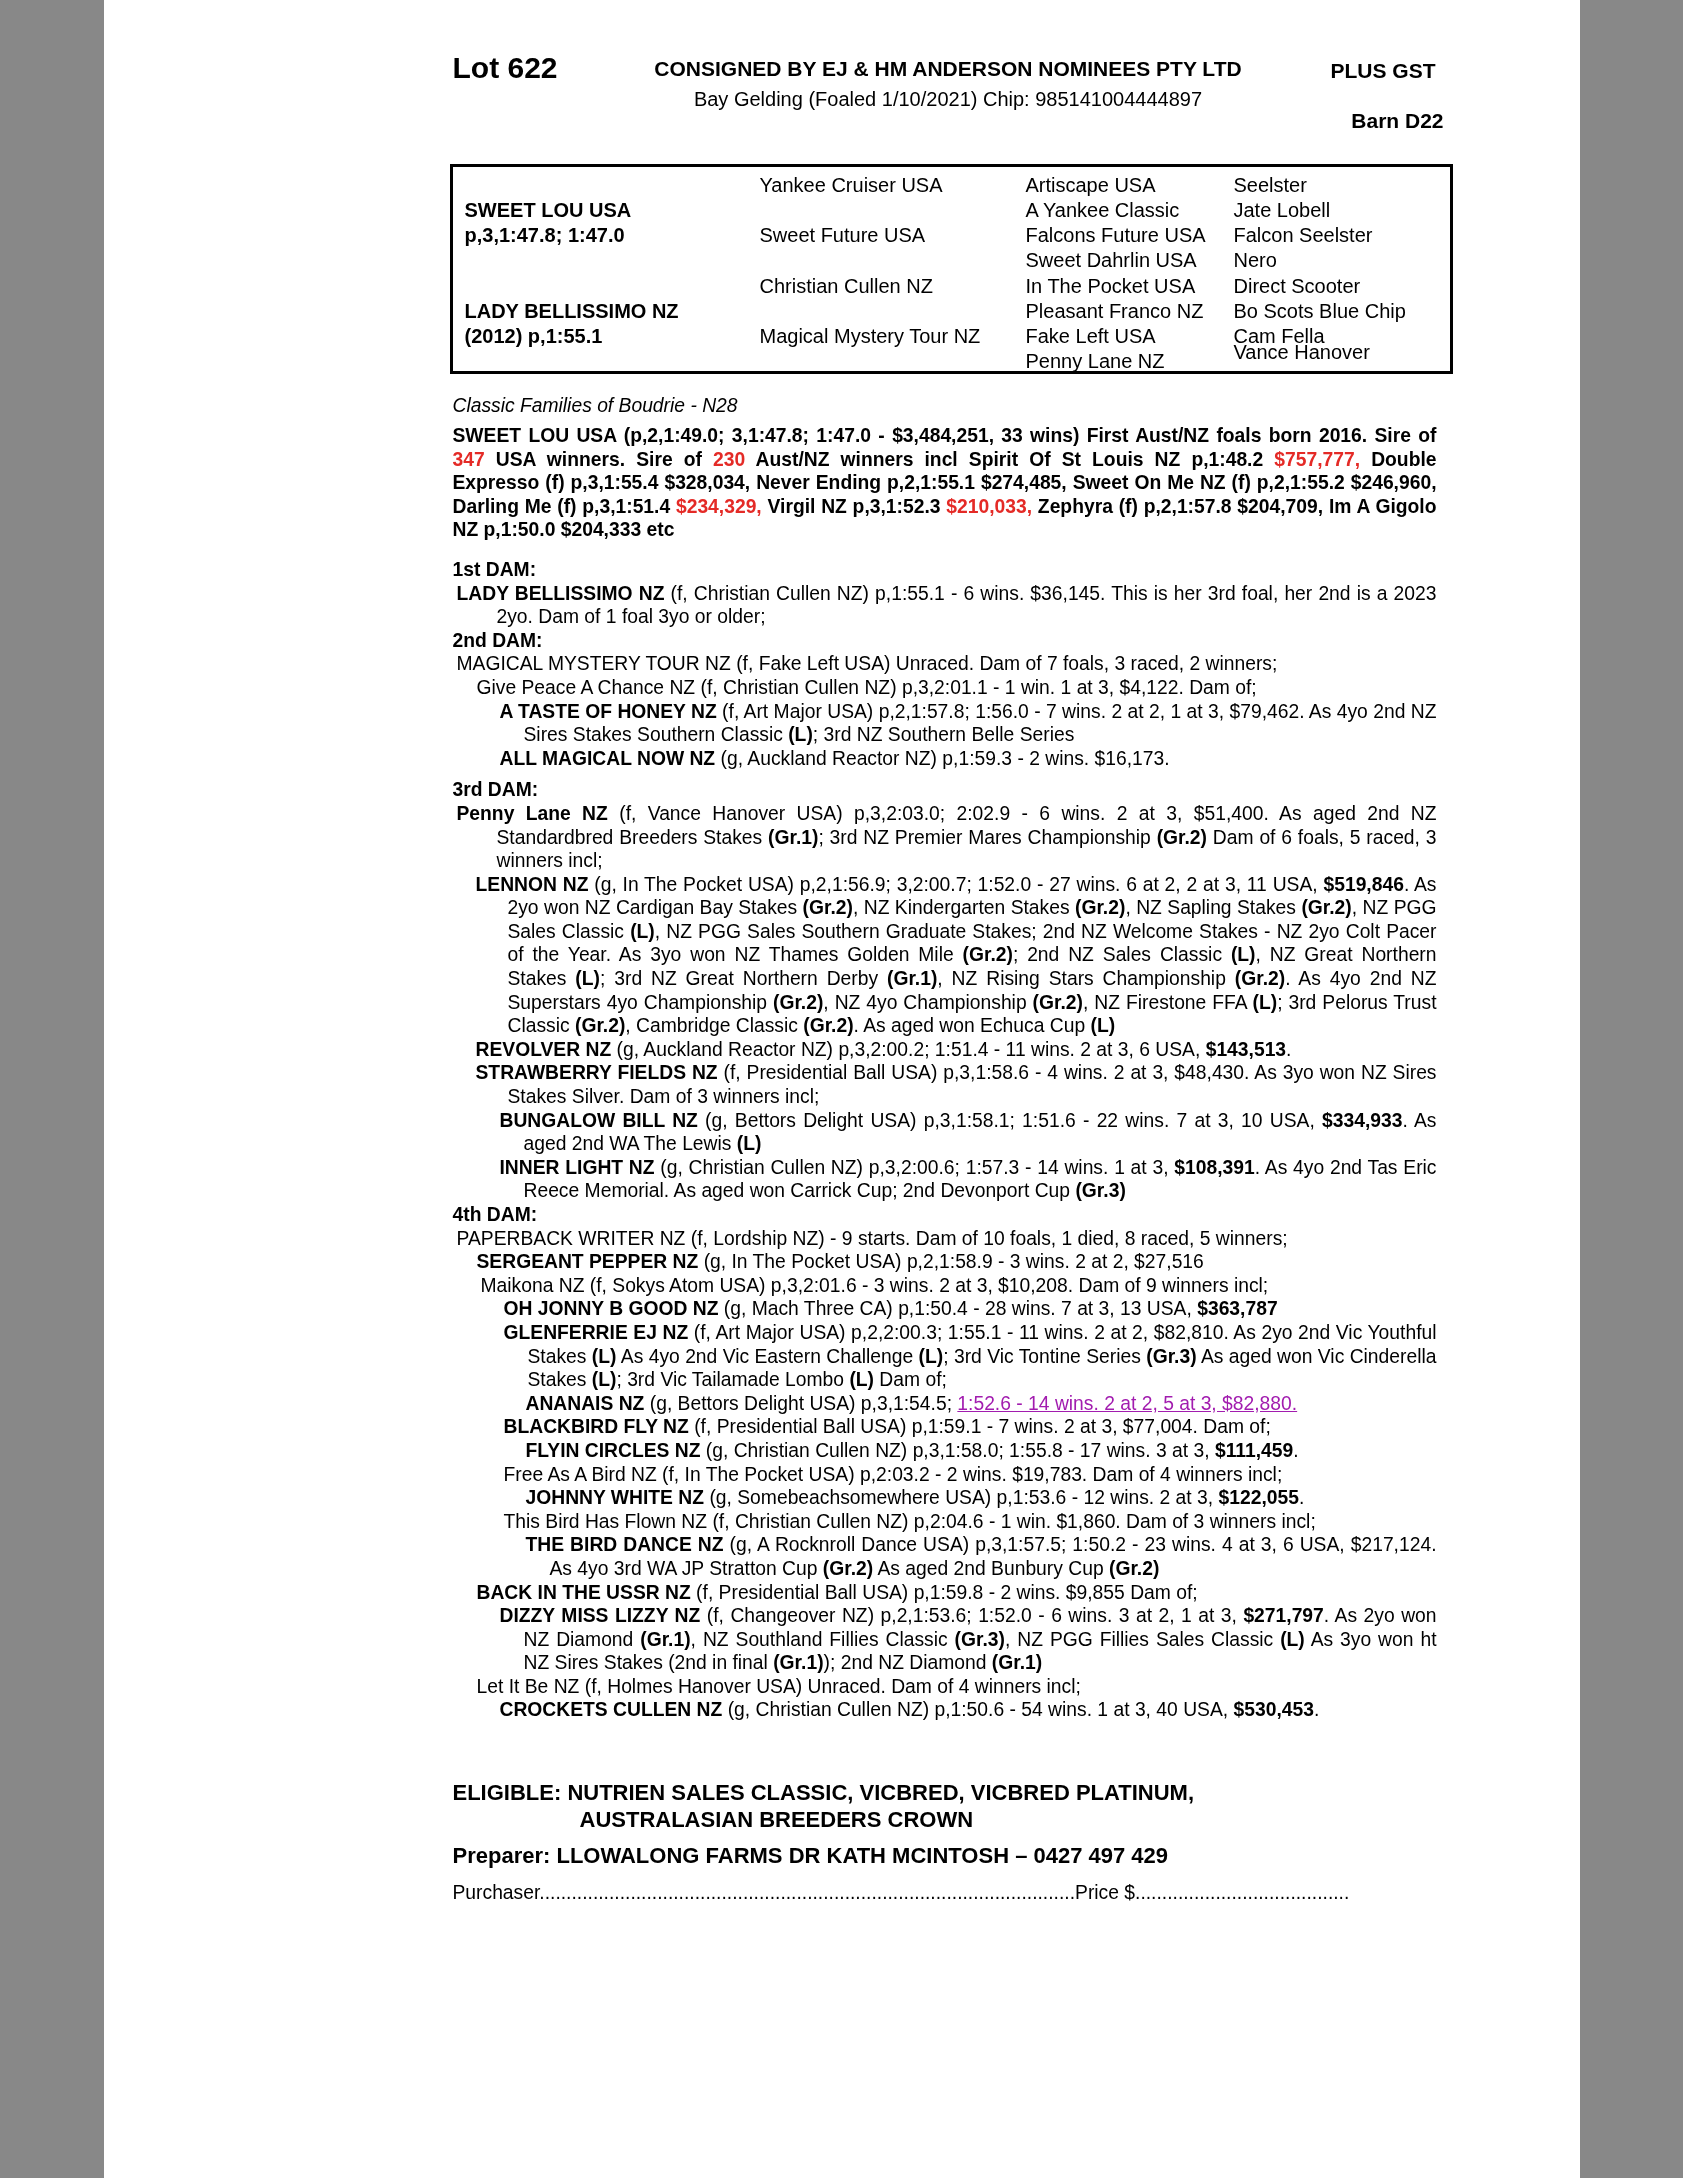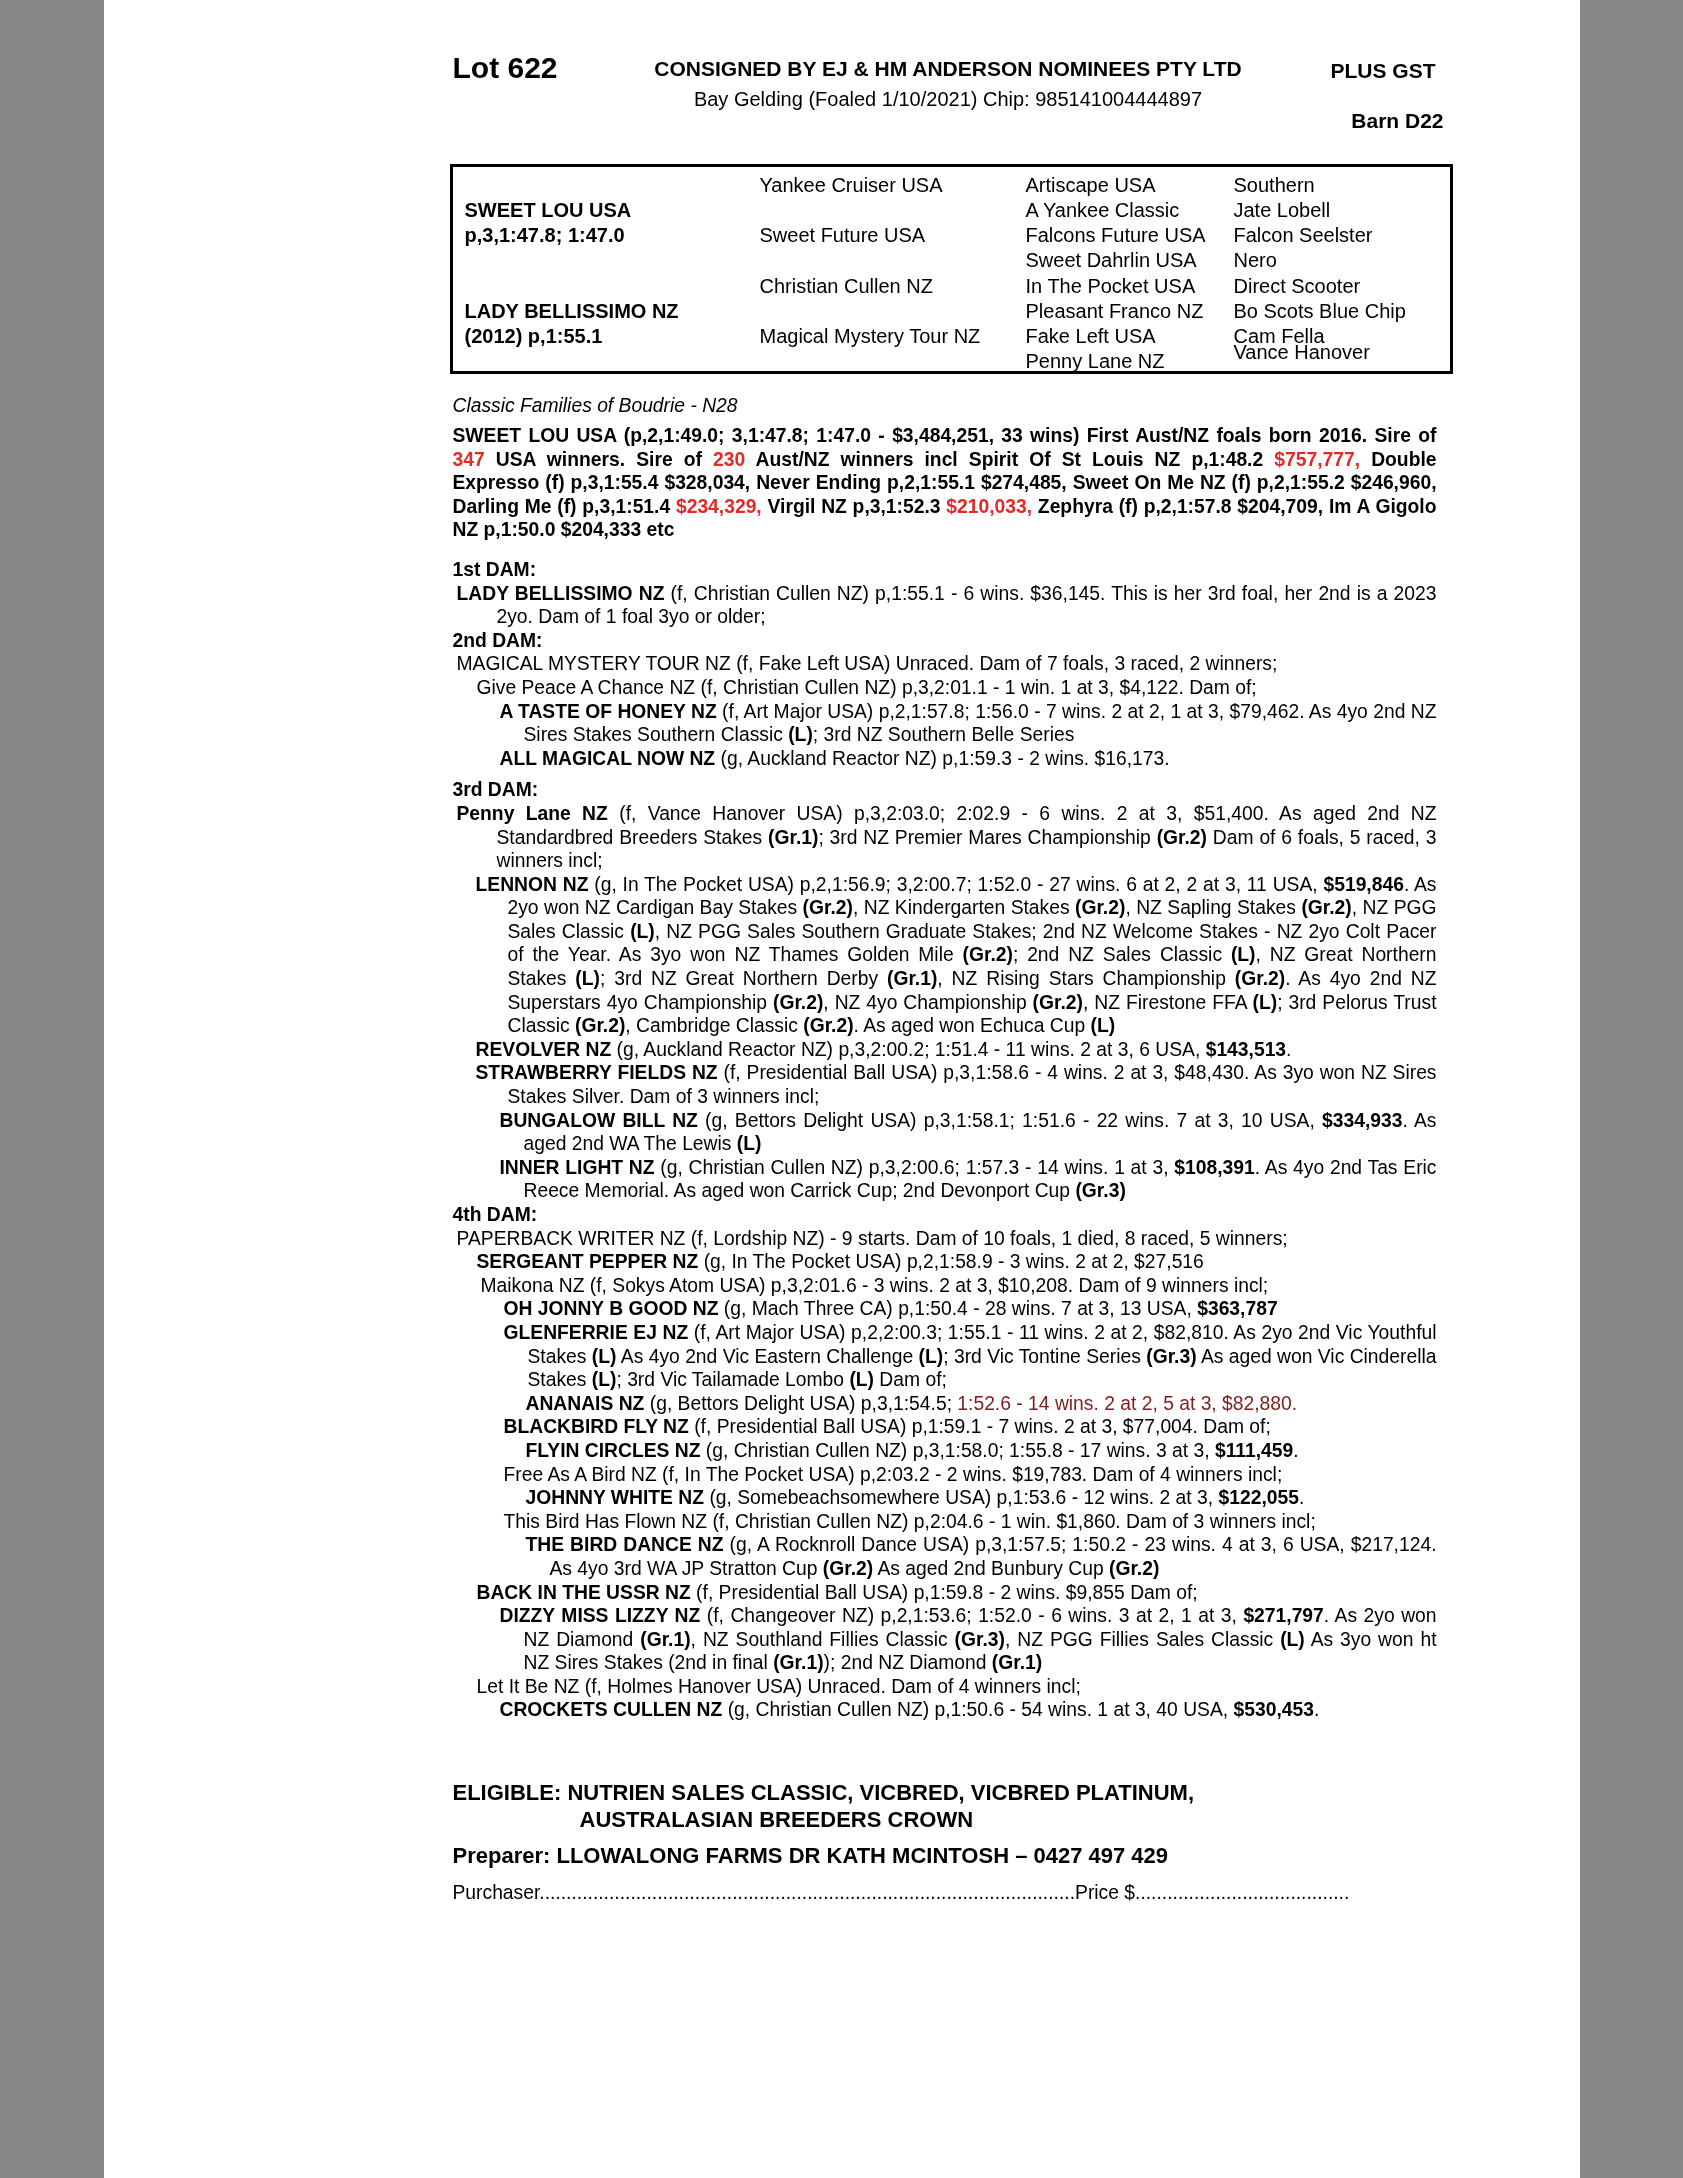--- a/index.html
+++ b/index.html
@@ -56,21 +56,21 @@
         <div class="ped-cell" style="left: 307px; top: 108px;">Christian Cullen NZ</div>
         <div class="ped-cell" style="left: 307px; top: 158px;">Magical Mystery Tour NZ</div>
         <div class="ped-cell" style="left: 573px; top: 7px;">Artiscape USA</div>
         <div class="ped-cell" style="left: 573px; top: 32px;">A Yankee Classic</div>
         <div class="ped-cell" style="left: 573px; top: 57px;">Falcons Future USA</div>
         <div class="ped-cell" style="left: 573px; top: 82px;">Sweet Dahrlin USA</div>
         <div class="ped-cell" style="left: 573px; top: 108px;">In The Pocket USA</div>
         <div class="ped-cell" style="left: 573px; top: 133px;">Pleasant Franco NZ</div>
         <div class="ped-cell" style="left: 573px; top: 158px;">Fake Left USA</div>
         <div class="ped-cell" style="left: 573px; top: 183px;">Penny Lane NZ</div>
-        <div class="ped-cell" style="left: 781px; top: 7px;">Southern</div>
+        <div class="ped-cell" style="left: 781px; top: 7px;">Seelster</div>
         <div class="ped-cell" style="left: 781px; top: 32px;">Jate Lobell</div>
         <div class="ped-cell" style="left: 781px; top: 57px;">Falcon Seelster</div>
         <div class="ped-cell" style="left: 781px; top: 82px;">Nero</div>
         <div class="ped-cell" style="left: 781px; top: 108px;">Direct Scooter</div>
         <div class="ped-cell" style="left: 781px; top: 133px;">Bo Scots Blue Chip</div>
         <div class="ped-cell" style="left: 781px; top: 158px;">Cam Fella</div>
         <div class="ped-cell" style="left: 781px; top: 174px;">Vance Hanover</div>
       </div>
 
     <div class="family-note">Classic Families of Boudrie - N28</div>
@@ -90,21 +90,21 @@
         <div class="para" style="padding-left: 55px; text-indent: -32px;"><span class="b">REVOLVER NZ</span><span> (g, Auckland Reactor NZ) p,3,2:00.2; 1:51.4 - 11 wins. 2 at 3, 6 USA, </span><span class="b">$143,513</span><span>.</span></div>
         <div class="para just" style="padding-left: 55px; text-indent: -32px;"><span class="b">STRAWBERRY FIELDS NZ</span><span> (f, Presidential Ball USA) p,3,1:58.6 - 4 wins. 2 at 3, $48,430. As 3yo won NZ Sires Stakes Silver. Dam of 3 winners incl;</span></div>
         <div class="para just" style="padding-left: 71px; text-indent: -24px;"><span class="b">BUNGALOW BILL NZ</span><span> (g, Bettors Delight USA) p,3,1:58.1; 1:51.6 - 22 wins. 7 at 3, 10 USA, </span><span class="b">$334,933</span><span>. As aged 2nd WA The Lewis </span><span class="b">(L)</span></div>
         <div class="para just" style="padding-left: 71px; text-indent: -24px;"><span class="b">INNER LIGHT NZ</span><span> (g, Christian Cullen NZ) p,3,2:00.6; 1:57.3 - 14 wins. 1 at 3, </span><span class="b">$108,391</span><span>. As 4yo 2nd Tas Eric Reece Memorial. As aged won Carrick Cup; 2nd Devonport Cup </span><span class="b">(Gr.3)</span></div>
         <div class="para" style="padding-left: 0px; text-indent: 0px;"><span class="b">4th DAM:</span></div>
         <div class="para" style="padding-left: 4px; text-indent: 0px;"><span>PAPERBACK WRITER NZ (f, Lordship NZ) - 9 starts. Dam of 10 foals, 1 died, 8 raced, 5 winners;</span></div>
         <div class="para" style="padding-left: 24px; text-indent: 0px;"><span class="b">SERGEANT PEPPER NZ</span><span> (g, In The Pocket USA) p,2,1:58.9 - 3 wins. 2 at 2, $27,516</span></div>
         <div class="para" style="padding-left: 28px; text-indent: 0px;"><span>Maikona NZ (f, Sokys Atom USA) p,3,2:01.6 - 3 wins. 2 at 3, $10,208. Dam of 9 winners incl;</span></div>
         <div class="para" style="padding-left: 51px; text-indent: 0px;"><span class="b">OH JONNY B GOOD NZ</span><span> (g, Mach Three CA) p,1:50.4 - 28 wins. 7 at 3, 13 USA, </span><span class="b">$363,787</span></div>
         <div class="para just" style="padding-left: 75px; text-indent: -24px;"><span class="b">GLENFERRIE EJ NZ</span><span> (f, Art Major USA) p,2,2:00.3; 1:55.1 - 11 wins. 2 at 2, $82,810. As 2yo 2nd Vic Youthful Stakes </span><span class="b">(L)</span><span> As 4yo 2nd Vic Eastern Challenge </span><span class="b">(L)</span><span>; 3rd Vic Tontine Series </span><span class="b">(Gr.3)</span><span> As aged won Vic Cinderella Stakes </span><span class="b">(L)</span><span>; 3rd Vic Tailamade Lombo </span><span class="b">(L)</span><span> Dam of;</span></div>
-        <div class="para" style="padding-left: 97px; text-indent: -24px;"><span class="b">ANANAIS NZ</span><span> (g, Bettors Delight USA) p,3,1:54.5; </span><span style="color: #7f1d1d;">1:52.6 - 14 wins. 2 at 2, 5 at 3, $82,880.</span></div>
+        <div class="para" style="padding-left: 97px; text-indent: -24px;"><span class="b">ANANAIS NZ</span><span> (g, Bettors Delight USA) p,3,1:54.5; </span><span style="color: #a21caf; text-decoration: underline;">1:52.6 - 14 wins. 2 at 2, 5 at 3, $82,880.</span></div>
         <div class="para" style="padding-left: 75px; text-indent: -24px;"><span class="b">BLACKBIRD FLY NZ</span><span> (f, Presidential Ball USA) p,1:59.1 - 7 wins. 2 at 3, $77,004. Dam of;</span></div>
         <div class="para" style="padding-left: 97px; text-indent: -24px;"><span class="b">FLYIN CIRCLES NZ</span><span> (g, Christian Cullen NZ) p,3,1:58.0; 1:55.8 - 17 wins. 3 at 3, </span><span class="b">$111,459</span><span>.</span></div>
         <div class="para" style="padding-left: 75px; text-indent: -24px;"><span>Free As A Bird NZ (f, In The Pocket USA) p,2:03.2 - 2 wins. $19,783. Dam of 4 winners incl;</span></div>
         <div class="para" style="padding-left: 97px; text-indent: -24px;"><span class="b">JOHNNY WHITE NZ</span><span> (g, Somebeachsomewhere USA) p,1:53.6 - 12 wins. 2 at 3, </span><span class="b">$122,055</span><span>.</span></div>
         <div class="para" style="padding-left: 75px; text-indent: -24px;"><span>This Bird Has Flown NZ (f, Christian Cullen NZ) p,2:04.6 - 1 win. $1,860. Dam of 3 winners incl;</span></div>
         <div class="para just" style="padding-left: 97px; text-indent: -24px;"><span class="b">THE BIRD DANCE NZ</span><span> (g, A Rocknroll Dance USA) p,3,1:57.5; 1:50.2 - 23 wins. 4 at 3, 6 USA, $217,124. As 4yo 3rd WA JP Stratton Cup </span><span class="b">(Gr.2)</span><span> As aged 2nd Bunbury Cup </span><span class="b">(Gr.2)</span></div>
         <div class="para" style="padding-left: 48px; text-indent: -24px;"><span class="b">BACK IN THE USSR NZ</span><span> (f, Presidential Ball USA) p,1:59.8 - 2 wins. $9,855 Dam of;</span></div>
         <div class="para just" style="padding-left: 71px; text-indent: -24px;"><span class="b">DIZZY MISS LIZZY NZ</span><span> (f, Changeover NZ) p,2,1:53.6; 1:52.0 - 6 wins. 3 at 2, 1 at 3, </span><span class="b">$271,797</span><span>. As 2yo won NZ Diamond </span><span class="b">(Gr.1)</span><span>, NZ Southland Fillies Classic </span><span class="b">(Gr.3)</span><span>, NZ PGG Fillies Sales Classic </span><span class="b">(L)</span><span> As 3yo won ht NZ Sires Stakes (2nd in final </span><span class="b">(Gr.1)</span><span>); 2nd NZ Diamond </span><span class="b">(Gr.1)</span></div>
         <div class="para" style="padding-left: 48px; text-indent: -24px;"><span>Let It Be NZ (f, Holmes Hanover USA) Unraced. Dam of 4 winners incl;</span></div>
         <div class="para" style="padding-left: 71px; text-indent: -24px;"><span class="b">CROCKETS CULLEN NZ</span><span> (g, Christian Cullen NZ) p,1:50.6 - 54 wins. 1 at 3, 40 USA, </span><span class="b">$530,453</span><span>.</span></div>

